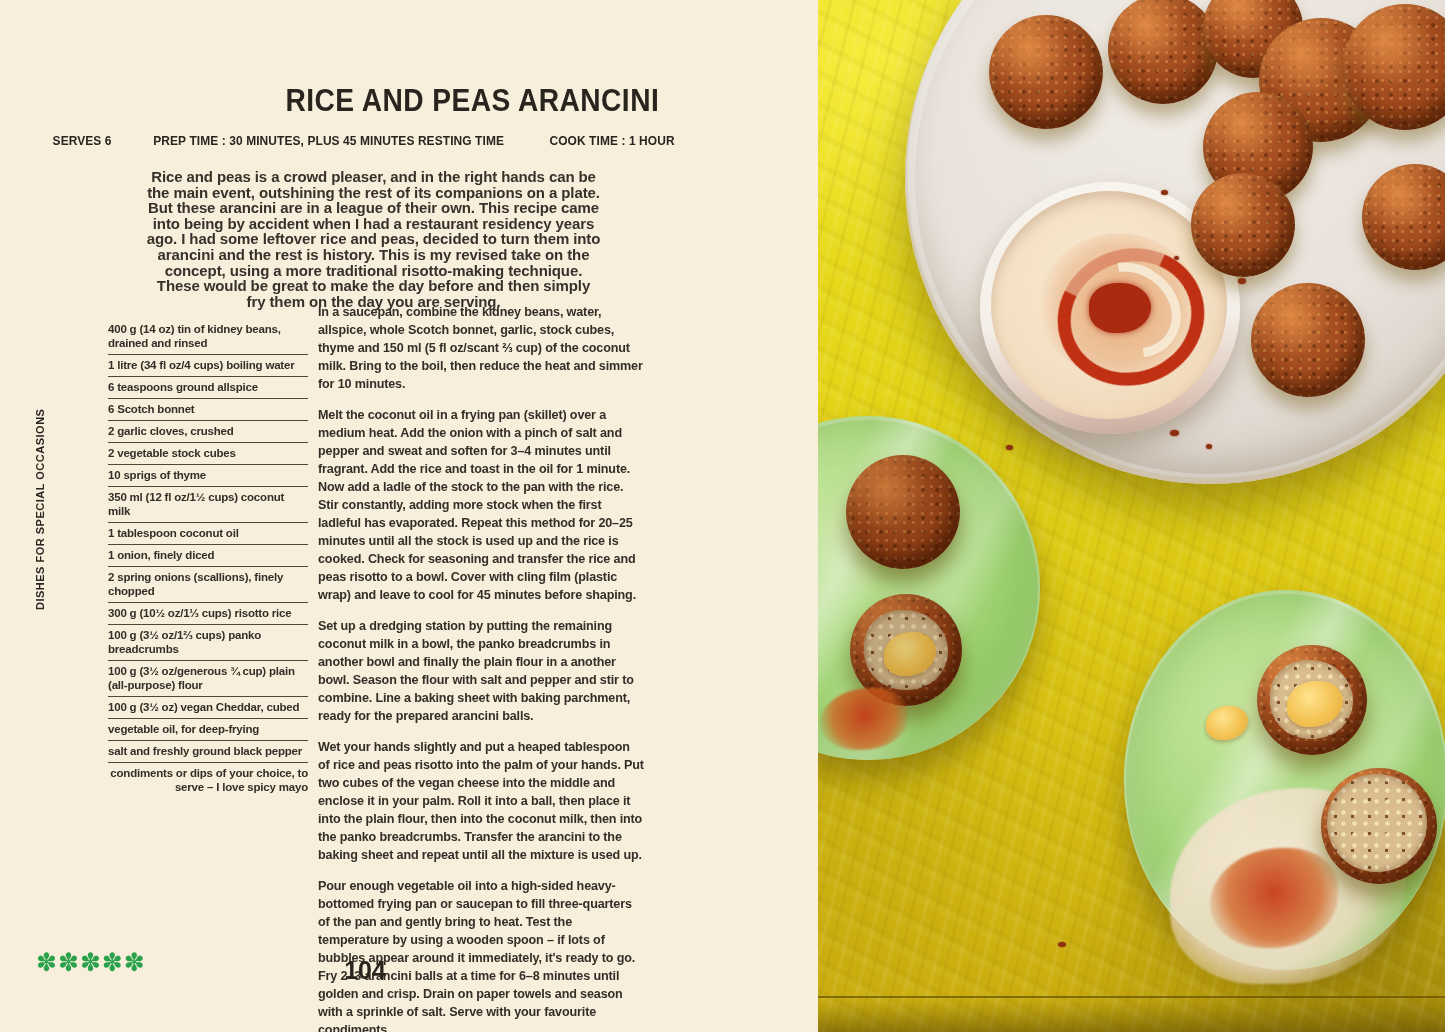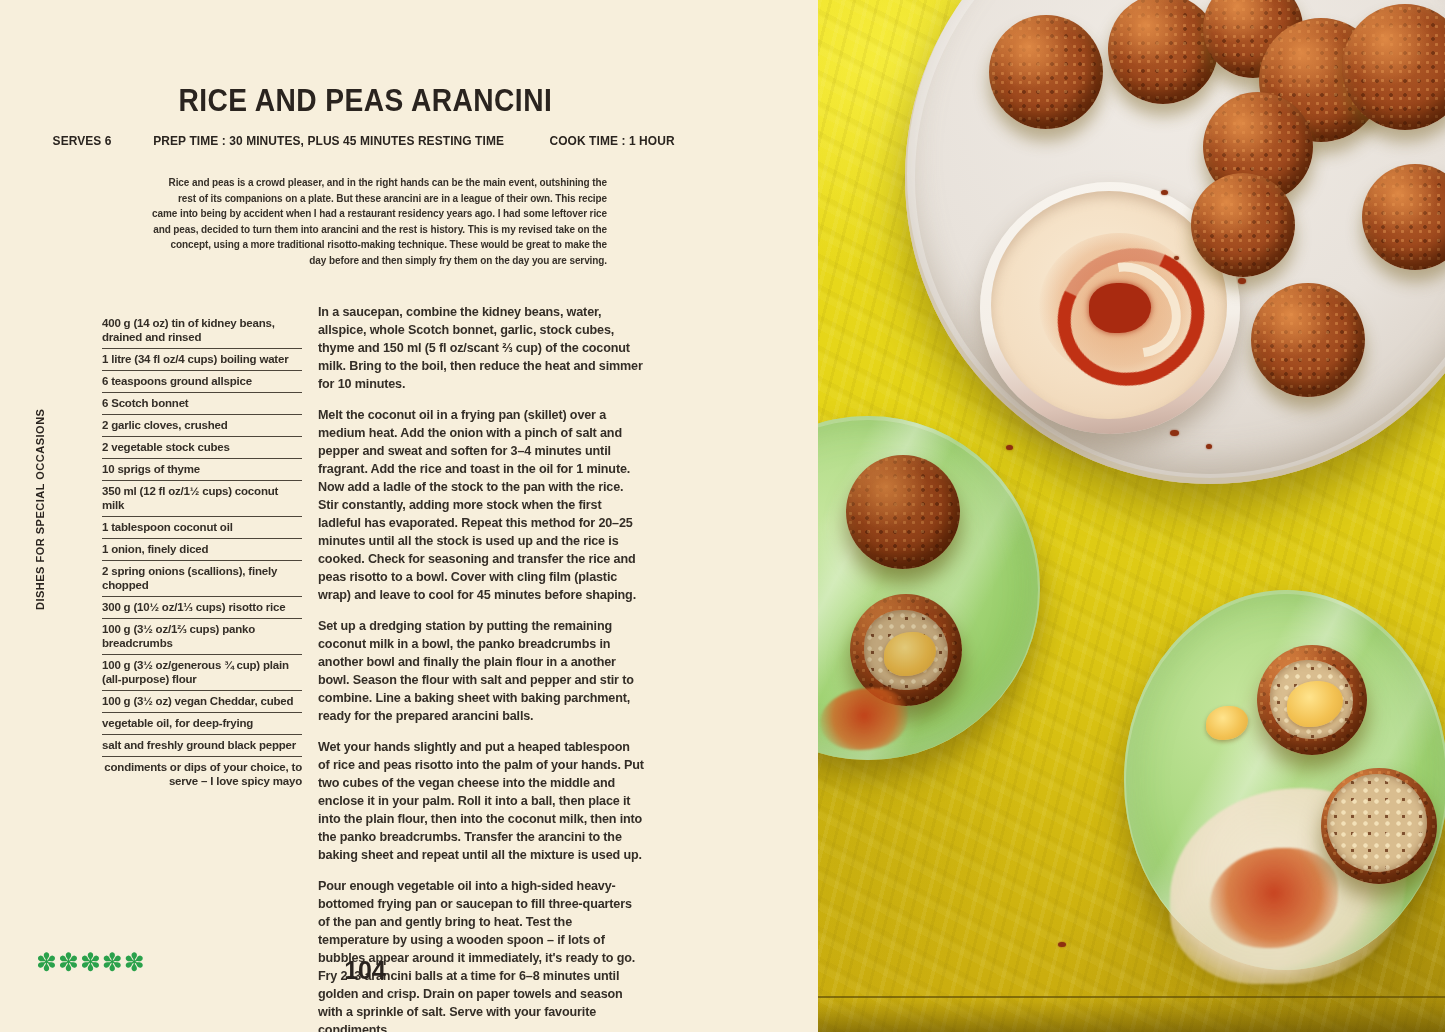--- a/index.html
+++ b/index.html
@@ -6,30 +6,30 @@
   .book{position:relative;width:1445px;height:1032px;overflow:hidden;
         font-family:"Liberation Sans","DejaVu Sans",sans-serif;
         background:var(--page-bg,#f7efdc);}
   
   .page-left{position:absolute;left:0;top:0;width:818px;height:1032px;
              background:var(--page-bg,#f7efdc);color:var(--ink,#2a241f);}
   .sidebar-label{position:absolute;left:34px;top:405px;height:205px;
                  writing-mode:vertical-rl;transform:rotate(180deg);
                  font-size:11px;font-weight:bold;letter-spacing:.5px;white-space:nowrap;}
   .title{position:absolute;left:45px;top:82px;width:640px;margin:0;
-         text-align:center;font-size:32px;font-weight:800;letter-spacing:.5px;}
+         text-align:right;font-size:32px;font-weight:800;letter-spacing:.5px;}
   .title span{display:inline-block;transform:scaleX(.88);transform-origin:center;}
   .meta{position:absolute;left:45px;top:133px;width:640px;display:flex;
         justify-content:center;gap:24px;font-size:13px;font-weight:bold;
         letter-spacing:.1px;white-space:nowrap;}
   .meta span{display:inline-block;transform:scaleX(.92);transform-origin:center;}
-  .intro{position:absolute;left:140px;top:163px;width:455px;margin:12px;
-         text-align:right;font-size:10px;line-height:15.6px;font-weight:bold;
+  .intro{position:absolute;left:140px;top:163px;width:455px;margin:6px;
+         text-align:center;font-size:15px;line-height:15.6px;font-weight:bold;
          color:#37312a;letter-spacing:-.1px;}
-  .ingredients{position:absolute;left:92px;top:303px;width:200px;margin:10px;padding:0;
+  .ingredients{position:absolute;left:92px;top:303px;width:200px;margin:16px;padding:0;
                list-style:none;font-size:11.5px;line-height:1.22;font-weight:bold;
                color:#342e27;letter-spacing:-.2px;}
   .ingredients li{padding:3px 0 4px;border-bottom:1px solid #4d463b;}
   .ingredients li:last-child{border-bottom:none;text-align:right;}
   .method{position:absolute;left:318px;top:303px;width:326px;font-size:12.6px;
           line-height:18px;font-weight:bold;color:#342e27;letter-spacing:-.15px;}
   .method p{margin:0 0 13px 0;}
   .stars{position:absolute;left:36px;top:948px;font-size:25px;letter-spacing:1px;
          color:var(--stars-green,#2aa14b);font-weight:bold;}
   .pagenum{position:absolute;left:45px;top:956px;width:640px;text-align:center;

